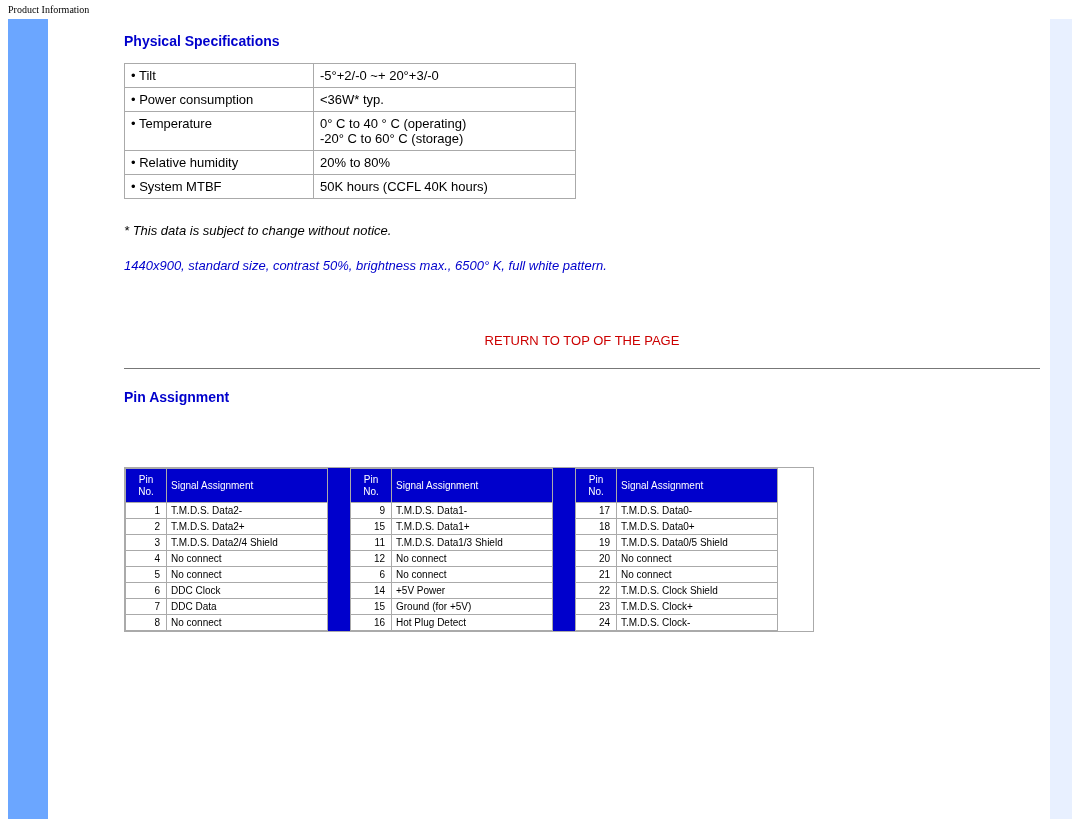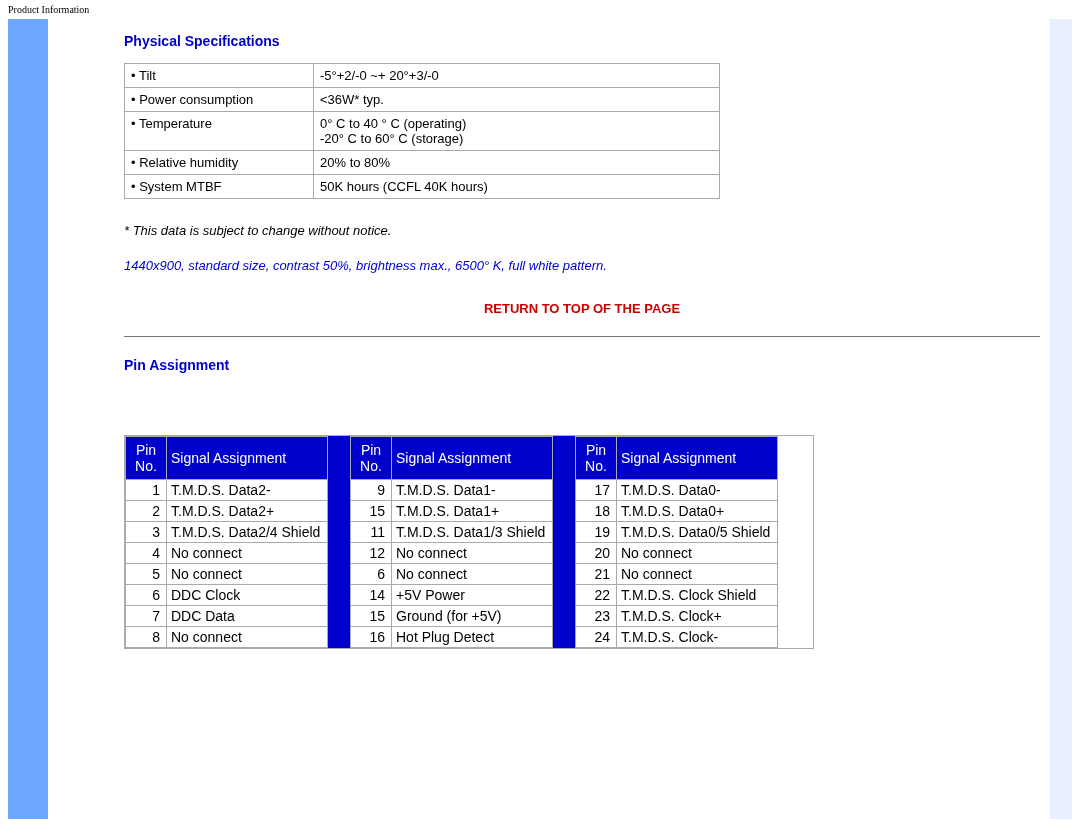--- a/index.html
+++ b/index.html
@@ -38,21 +38,21 @@
     padding: 14px 10px 30px 76px;
     box-sizing: border-box;
   }
   .section-title {
     color: #0000cc;
     font-weight: bold;
     font-size: 14px;
     margin: 0 0 14px 0;
   }
   table.spec {
-    width: 596px;
+    width: 452px;
     border-collapse: collapse;
     font-size: 13px;
   }
   table.spec td {
     border: 1px solid #aaaaaa;
     padding: 4px 6px;
     vertical-align: top;
     white-space: pre-line;
   }
   table.spec td.label {
@@ -64,22 +64,21 @@
     font-size: 13px;
   }
   .note-blue {
     font-style: italic;
     color: #0000cc;
     margin-top: 20px;
     font-size: 13px;
   }
   .return-link {
     text-align: center;
-    margin: 28px 0 20px 0;
-    font-weight: bold;
+    margin: 60px 0 20px 0;
   }
   .return-link a {
     color: #cc0000;
     text-decoration: none;
     font-size: 13px;
   }
   hr.sep {
     border: none;
     border-top: 1px solid #777;
     margin: 10px 0 20px 0;
@@ -93,21 +92,21 @@
     border: 1px solid #aaa;
     width: 688px;
     display: flex;
   }
   .pin-gap {
     background: #0000cc;
     width: 22px;
   }
   table.pin {
     border-collapse: collapse;
-    font-size: 14px;
+    font-size: 10px;
   }
   table.pin th {
     background: #0000cc;
     color: #ffffff;
     font-weight: normal;
     padding: 5px 4px;
     border: 1px solid #aaa;
     text-align: left;
     line-height: 1.15;
   }

